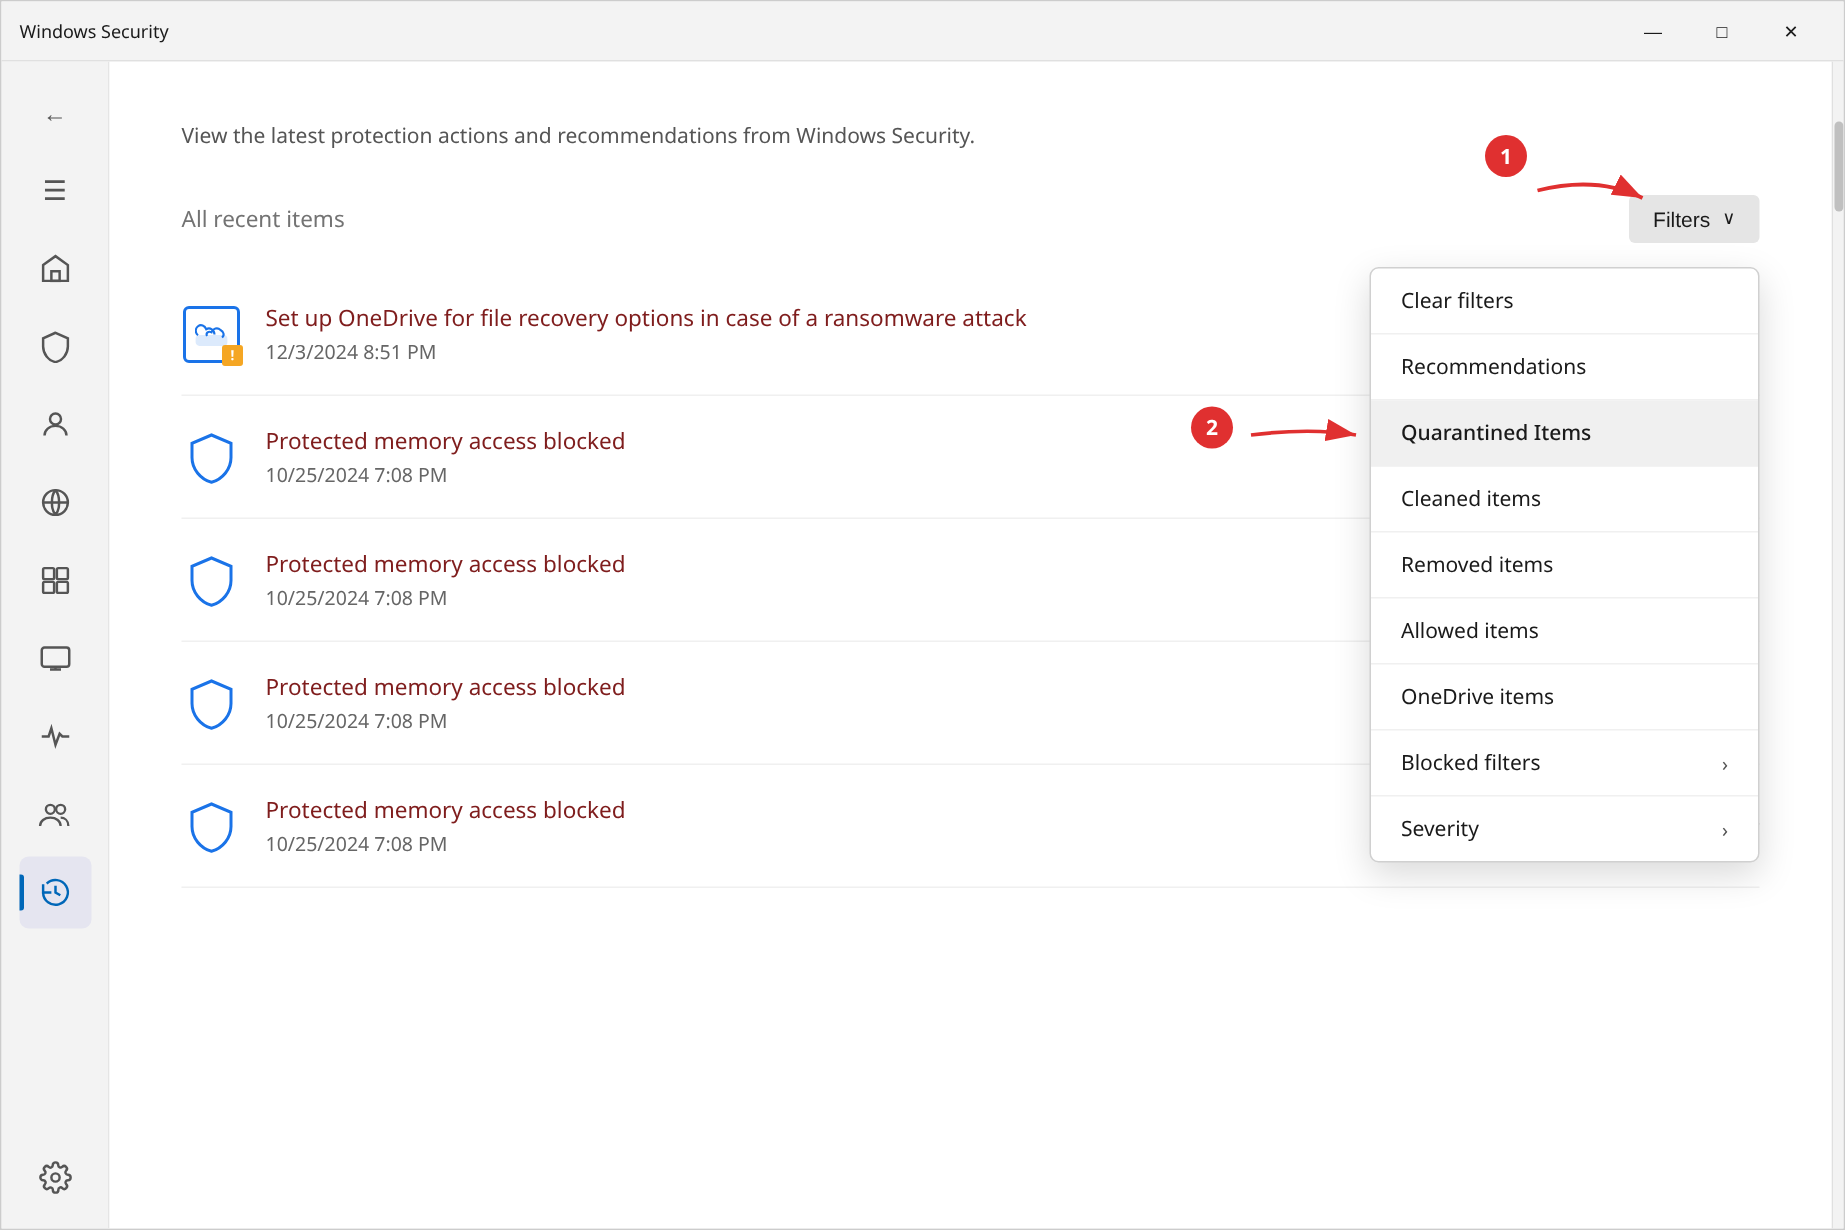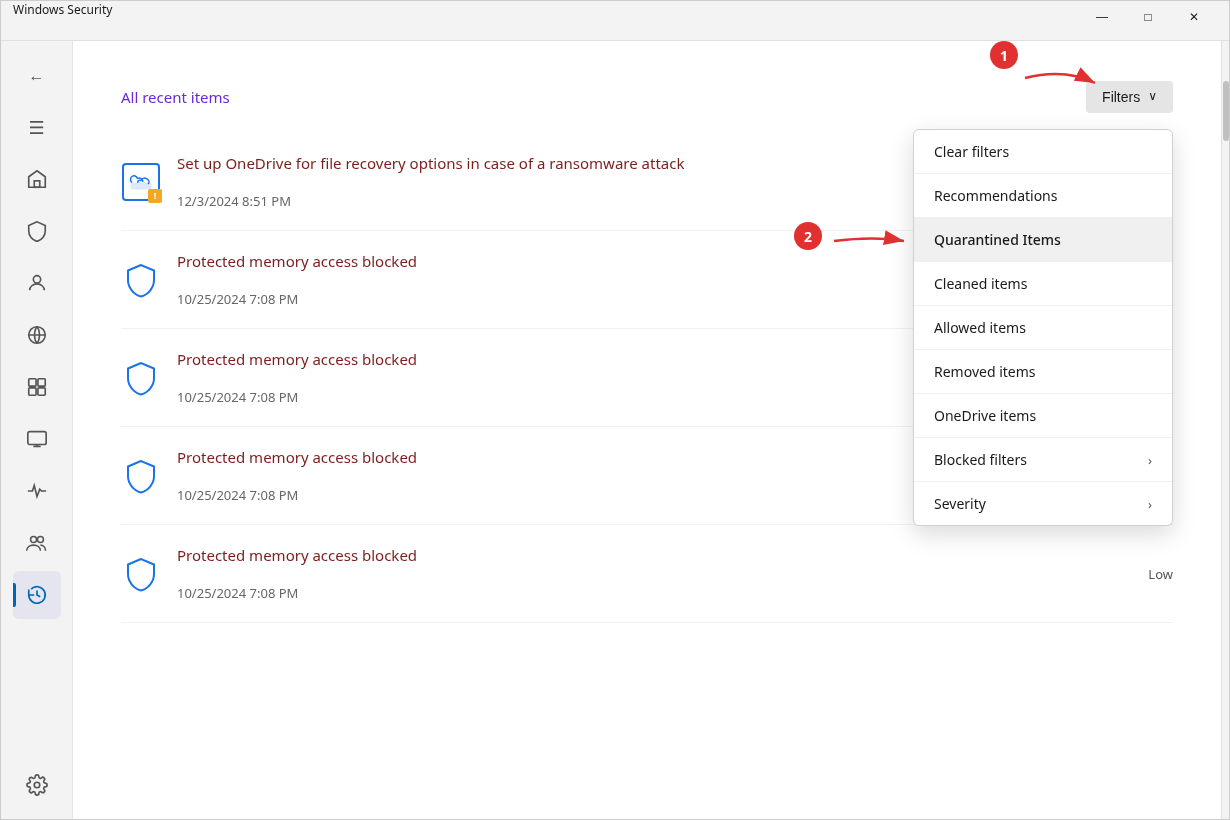--- a/index.html
+++ b/index.html
@@ -18,22 +18,22 @@
       border: 1px solid #ccc;
       display: flex;
       flex-direction: column;
     }
 
     
     .title-bar {
       height: 40px;
       background: #f3f3f3;
       display: flex;
-      align-items: flex-start;
-      padding: 0 12px;
+      align-items: center;
+      padding: 12px 12px;
       user-select: none;
       border-bottom: 1px solid #e0e0e0;
     }
     .title-bar-title {
       font-size: 12px;
       color: #1a1a1a;
       flex: 1;
     }
     .title-bar-controls {
       display: flex;
@@ -131,21 +131,21 @@
 
     .list-header {
       display: flex;
       align-items: center;
       justify-content: space-between;
       margin-bottom: 20px;
       position: relative;
     }
     .list-header-label {
       font-size: 15px;
-      color: #6d28d9;
+      color: #737373;
     }
 
     .filters-btn {
       background: #e5e5e5;
       border: none;
       border-radius: 4px;
       padding: 8px 16px;
       font-size: 14px;
       cursor: pointer;
       display: flex;
@@ -204,21 +204,21 @@
       flex: 1;
     }
     .list-item-title {
       font-size: 15px;
       color: #7f1d1d;
       font-weight: 400;
     }
     .list-item-date {
       font-size: 13px;
       color: #666;
-      margin-top: 19px;
+      margin-top: 3px;
     }
 
     .low-badge {
       position: absolute;
       bottom: 32px;
       right: 48px;
       font-size: 13px;
       color: #555;
     }
 
@@ -339,20 +339,21 @@
       <div class="sidebar-icon" style="margin-top:auto;">
         <svg width="22" height="22" viewBox="0 0 24 24" fill="none" stroke="#555" stroke-width="1.8">
           <circle cx="12" cy="12" r="3"></circle>
           <path d="M19.4 15a1.65 1.65 0 0 0 .33 1.82l.06.06a2 2 0 0 1-2.83 2.83l-.06-.06a1.65 1.65 0 0 0-1.82-.33 1.65 1.65 0 0 0-1 1.51V21a2 2 0 0 1-4 0v-.09A1.65 1.65 0 0 0 9 19.4a1.65 1.65 0 0 0-1.82.33l-.06.06a2 2 0 0 1-2.83-2.83l.06-.06A1.65 1.65 0 0 0 4.68 15a1.65 1.65 0 0 0-1.51-1H3a2 2 0 0 1 0-4h.09A1.65 1.65 0 0 0 4.6 9a1.65 1.65 0 0 0-.33-1.82l-.06-.06a2 2 0 0 1 2.83-2.83l.06.06A1.65 1.65 0 0 0 9 4.68a1.65 1.65 0 0 0 1-1.51V3a2 2 0 0 1 4 0v.09a1.65 1.65 0 0 0 1 1.51 1.65 1.65 0 0 0 1.82-.33l.06-.06a2 2 0 0 1 2.83 2.83l-.06.06A1.65 1.65 0 0 0 19.4 9a1.65 1.65 0 0 0 1.51 1H21a2 2 0 0 1 0 4h-.09a1.65 1.65 0 0 0-1.51 1z"></path>
         </svg>
       </div>
     </div>
 
     <div class="content">
 
+      <p class="page-subtitle">View the latest protection actions and recommendations from Windows Security.</p>
 
       <div class="list-header">
         <span class="list-header-label">All recent items</span>
 
         <div class="annotation-circle" style="right: 155px; top: -40px;">
           <span>1</span>
         </div>
 
         <svg class="annotation-arrow" style="right:68px; top:-18px; width:90px; height:40px;" viewBox="0 0 90 40">
           <defs>
@@ -388,24 +389,24 @@
                   <polygon points="0 0, 8 3, 0 6" fill="#e03030"></polygon>
                 </marker>
               </defs>
               <path d="M10 15 Q50 10 80 15" stroke="#e03030" stroke-width="2.5" fill="none" marker-end="url(#arrowhead2)"></path>
             </svg>
           </div>
           <div class="dropdown-item">
             <span>Cleaned items</span>
           </div>
           <div class="dropdown-item">
+            <span>Removed items</span>
+          </div>
+          <div class="dropdown-item">
             <span>Allowed items</span>
-          </div>
-          <div class="dropdown-item">
-            <span>Removed items</span>
           </div>
           <div class="dropdown-item">
             <span>OneDrive items</span>
           </div>
           <div class="dropdown-item">
             <span>Blocked filters</span>
             <span style="font-size:13px; color:#555;">›</span>
           </div>
           <div class="dropdown-item">
             <span>Severity</span>

